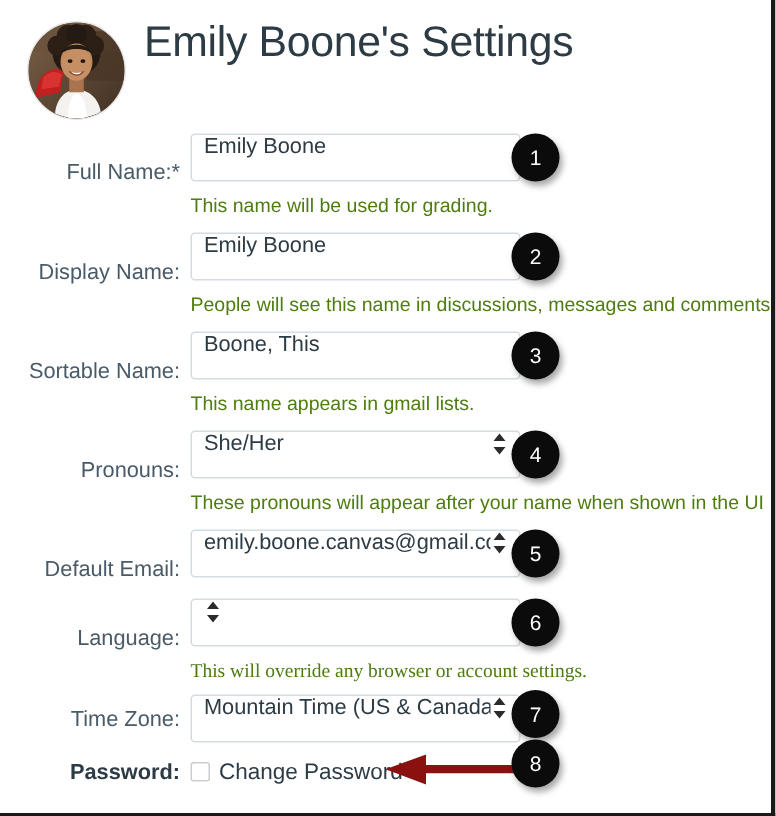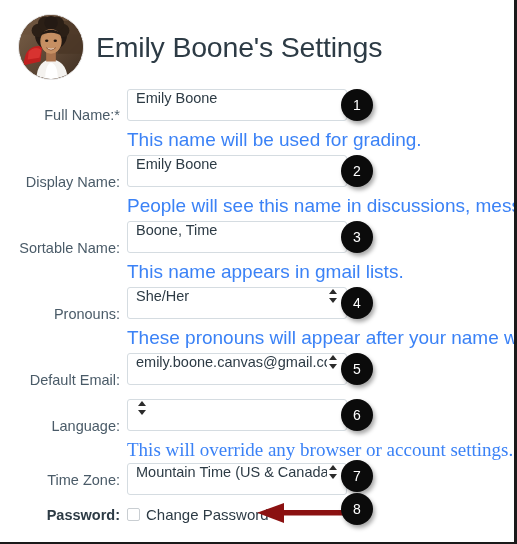--- a/index.html
+++ b/index.html
@@ -21,21 +21,21 @@
     border-bottom: 2px solid #1a1a1a;
     overflow: hidden;
   }
 
   
   .header {
     position: absolute;
     left: 18px;
     top: 14px;
     display: flex;
-    align-items: center;
+    align-items: flex-start;
     gap: 12px;
   }
   .avatar {
     width: 66px;
     height: 66px;
     border-radius: 50%;
     overflow: hidden;
     border: 1px solid #e8e8e8;
     box-sizing: border-box;
     position: relative;
@@ -121,22 +121,22 @@
     border-bottom: 5px solid #2b2b2b;
   }
   .spinner::after {
     bottom: 1px;
     border-top: 5px solid #2b2b2b;
   }
 
   .hint {
     position: absolute;
     left: 127px;
-    font-size: 19px;
-    color: #3b82f6;
+    font-size: 13px;
+    color: #4d7c0f;
     white-space: nowrap;
   }
 
   
   .badge {
     position: absolute;
     width: 32px;
     height: 32px;
     border-radius: 50%;
     background: #0b0b0b;
@@ -248,21 +248,21 @@
       <div class="field" style="top:67px;">
         <span class="value">Emily Boone</span>
       </div>
       <div class="badge" style="top:67px; left:341px;">2</div>
       <div class="hint" style="top:107px;">People will see this name in discussions, messages and comments.</div>
     </div>
 
     <div class="row">
       <div class="label" style="top:152px;">Sortable Name:</div>
       <div class="field" style="top:133px;">
-        <span class="value">Boone, Time</span>
+        <span class="value">Boone, This</span>
       </div>
       <div class="badge" style="top:133px; left:341px;">3</div>
       <div class="hint" style="top:173px;">This name appears in gmail lists.</div>
     </div>
 
     <div class="row">
       <div class="label" style="top:218px;">Pronouns:</div>
       <div class="field select" style="top:199px;">
         <span class="value">She/Her</span>
         <span class="spinner"></span>

